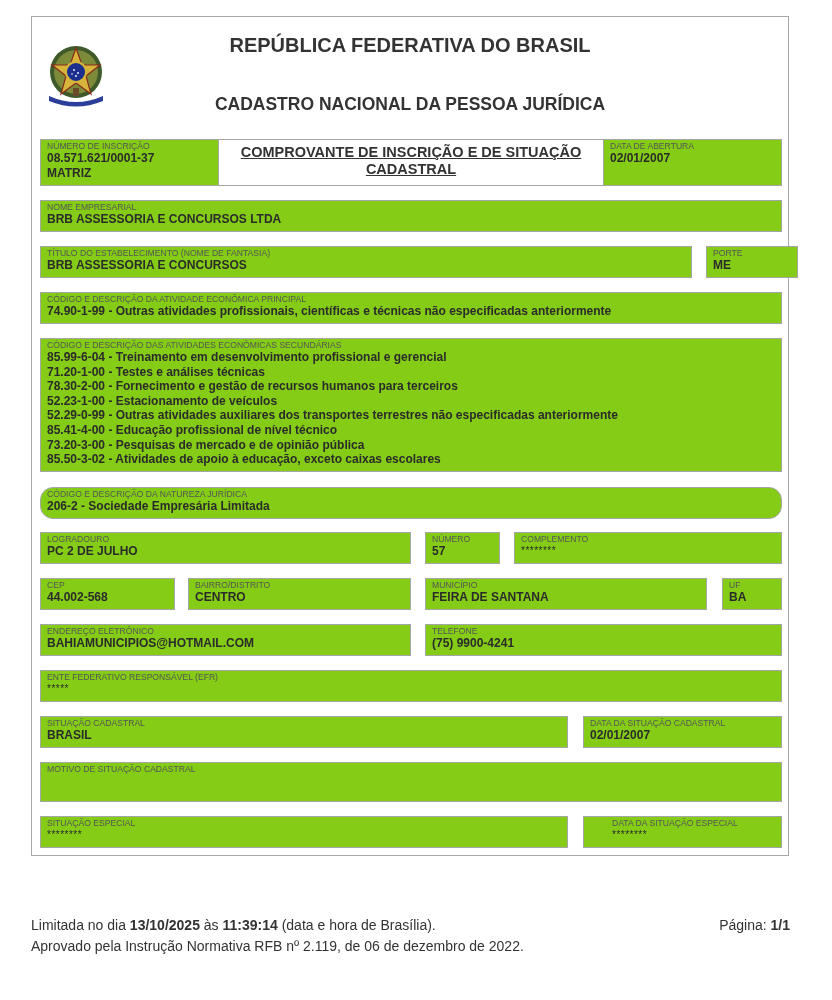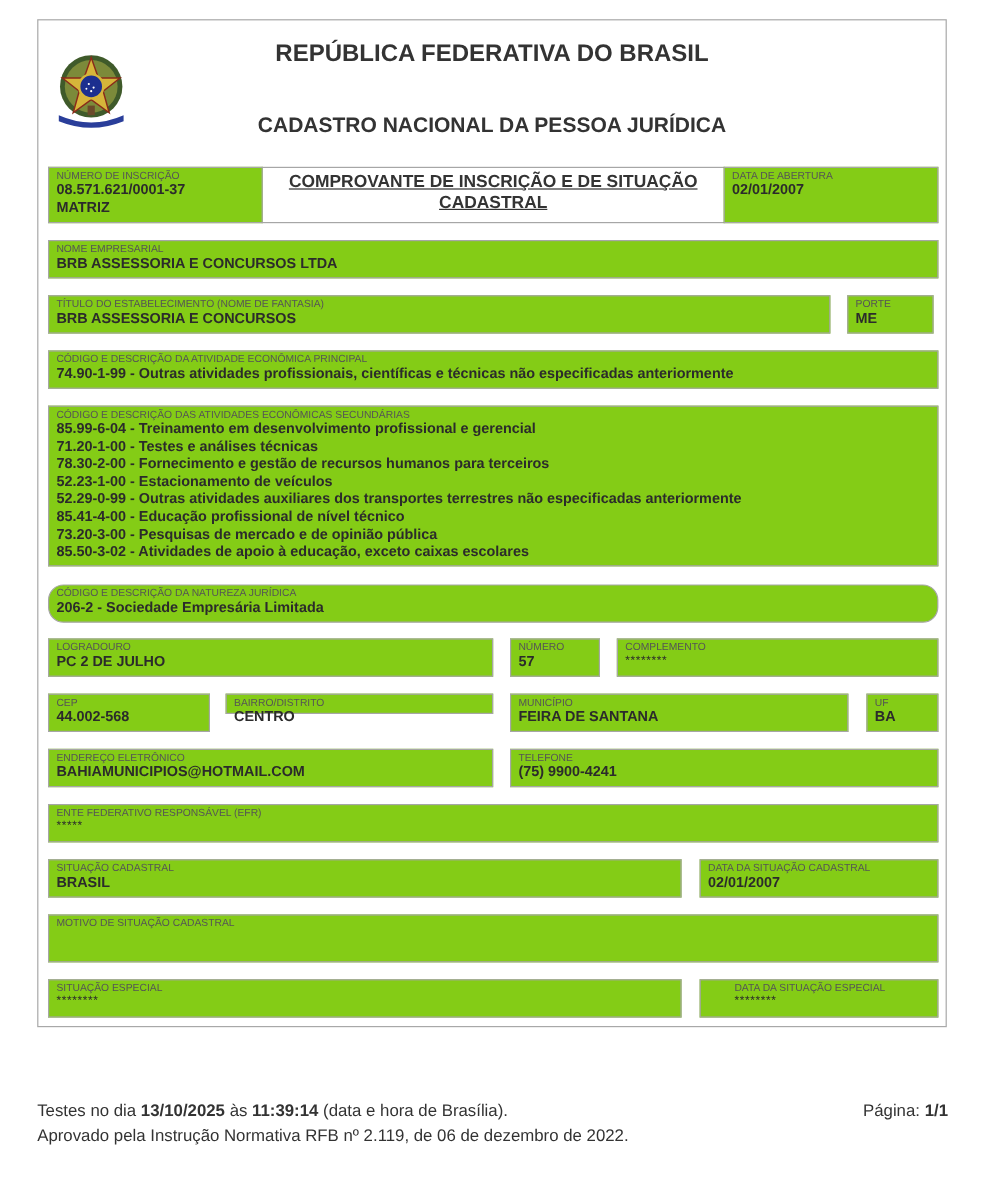--- a/index.html
+++ b/index.html
@@ -83,21 +83,21 @@
 
 <div class="box" style="left:40px; top:200px; width:742px; height:32px;">
   <span class="lbl">NOME EMPRESARIAL</span>
   <span class="val">BRB ASSESSORIA E CONCURSOS LTDA</span>
 </div>
 
 <div class="box" style="left:40px; top:246px; width:652px; height:32px;">
   <span class="lbl">TÍTULO DO ESTABELECIMENTO (NOME DE FANTASIA)</span>
   <span class="val">BRB ASSESSORIA E CONCURSOS</span>
 </div>
-<div class="box" style="left:706px; top:246px; width:72px; height:32px;">
+<div class="box" style="left:706px; top:246px; width:92px; height:32px;">
   <span class="lbl">PORTE</span>
   <span class="val">ME</span>
 </div>
 
 <div class="box" style="left:40px; top:292px; width:742px; height:32px;">
   <span class="lbl">CÓDIGO E DESCRIÇÃO DA ATIVIDADE ECONÔMICA PRINCIPAL</span>
   <span class="val">74.90-1-99 - Outras atividades profissionais, científicas e técnicas não especificadas anteriormente</span>
 </div>
 
 <div class="box" style="left:40px; top:338px; width:742px; height:134px;">
@@ -127,21 +127,21 @@
 </div>
 <div class="box" style="left:514px; top:532px; width:268px; height:32px;">
   <span class="lbl">COMPLEMENTO</span>
   <span class="val mask">********</span>
 </div>
 
 <div class="box" style="left:40px; top:578px; width:135px; height:32px;">
   <span class="lbl">CEP</span>
   <span class="val">44.002-568</span>
 </div>
-<div class="box" style="left:188px; top:578px; width:223px; height:17px;">
+<div class="box" style="left:188px; top:578px; width:223px; height:32px;">
   <span class="lbl">BAIRRO/DISTRITO</span>
   <span class="val">CENTRO</span>
 </div>
 <div class="box" style="left:425px; top:578px; width:282px; height:32px;">
   <span class="lbl">MUNICÍPIO</span>
   <span class="val">FEIRA DE SANTANA</span>
 </div>
 <div class="box" style="left:722px; top:578px; width:60px; height:32px;">
   <span class="lbl">UF</span>
   <span class="val">BA</span>
@@ -179,17 +179,17 @@
   <span class="lbl">SITUAÇÃO ESPECIAL</span>
   <span class="val mask">********</span>
 </div>
 <div class="box" style="left:583px; top:816px; width:199px; height:32px;padding-left:28px;">
   <span class="lbl">DATA DA SITUAÇÃO ESPECIAL</span>
   <span class="val mask">********</span>
 </div>
 
 <div class="foot" style="left:31px; top:938px;">Aprovado pela Instrução Normativa RFB nº 2.119, de 06 de dezembro de 2022.</div>
 <div class="foot" style="left:31px; top:917px;">
-  <span>Testes no dia </span><b>13/10/2025</b><span> às </span><b>11:39:14</b><span> (data e hora de Brasília).</span>
+  <span>Limitada no dia </span><b>13/10/2025</b><span> às </span><b>11:39:14</b><span> (data e hora de Brasília).</span>
 </div>
 <div class="foot" style="right:42px; top:917px;">
   <span>Página: </span><b>1/1</b>
 </div>
 
 </body></html>

